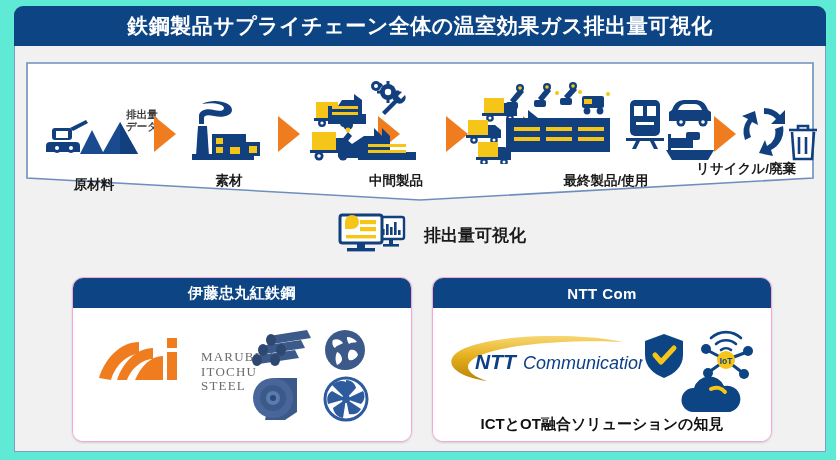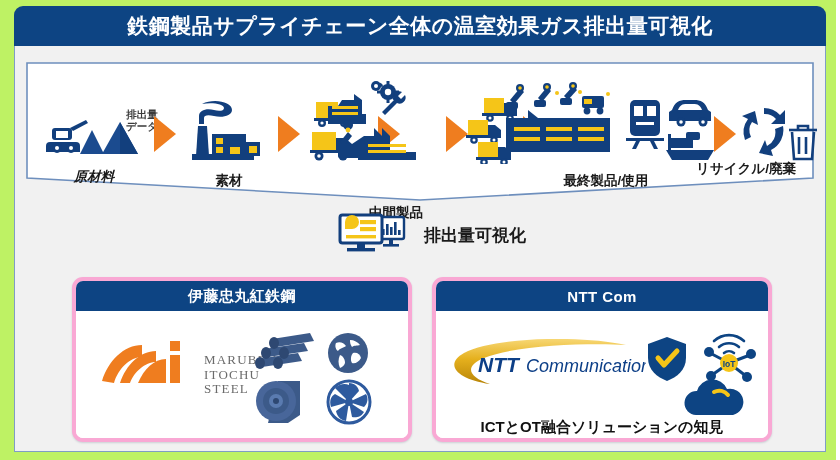--- a/index.html
+++ b/index.html
@@ -1,21 +1,21 @@
 <!DOCTYPE html>
 <html><head>
 <meta charset="utf-8">
 <style>
   html,body{margin:0;padding:0;background:#ffffff;}
   body{
     width:840px;height:460px;overflow:hidden;
     font-family:"Liberation Sans","DejaVu Sans",sans-serif;
     -webkit-font-smoothing:antialiased;
   }
-  #root{position:relative;width:836px;height:460px;background:#bef264;}
+  #root{position:relative;width:836px;height:460px;background:#5eead4;}
 
   
   .title-bar{
     position:absolute;left:14px;top:6px;width:812px;height:40px;
     background:#0d4483;border-radius:9px 9px 0 0;
     display:flex;align-items:center;justify-content:center;
   }
   .title-bar .t{
     color:#ffffff;font-size:21px;font-weight:bold;letter-spacing:.5px;
     white-space:nowrap;
@@ -51,21 +51,21 @@
   .viz-row{
     position:absolute;left:0;right:0;top:212px;height:46px;
     display:flex;align-items:center;justify-content:center;gap:10px;padding-left:28px;
   }
   .viz-text{font-size:17px;font-weight:bold;color:#1a1a1a;white-space:nowrap;}
 
   
   .card{
     position:absolute;top:277px;width:340px;height:165px;
     border-radius:11px;background:#ffffff;
-    border:4px solid #f9a8d4;box-sizing:border-box;overflow:hidden;
+    border:1px solid #f9a8d4;box-sizing:border-box;overflow:hidden;
     box-shadow:0 1px 2px rgba(40,60,90,.18);
   }
   .card.left{left:72px;}
   .card.right{left:432px;}
   .card-head{
     height:30px;background:#0d4483;
     display:flex;align-items:center;justify-content:center;
   }
   .card-head span{color:#fff;font-size:15px;font-weight:bold;letter-spacing:.4px;}
   .card-body{
@@ -328,23 +328,23 @@
 
       <svg class="icon-abs" style="left:762px;top:62px;" width="34" height="42" viewBox="0 0 34 42">
         <g fill="none" stroke="#123f7d" stroke-width="2.6">
           <path d="M3 8 h28"></path>
           <path d="M12 8 v-4 h10 v4"></path>
           <path d="M6 10 l2 27 h18 l2 -27"></path>
           <path d="M13 15 v17 M20 15 v17"></path>
         </g>
       </svg>
 
-      <div class="stage-label" style="left:70px;top:108px;font-style:italic;">原材料</div>
+      <div class="stage-label" style="left:70px;top:116px;">原材料</div>
       <div class="stage-label" style="left:205px;top:112px;">素材</div>
-      <div class="stage-label" style="left:372px;top:112px;margin-top:32px;">中間製品</div>
+      <div class="stage-label" style="left:372px;top:112px;">中間製品</div>
       <div class="stage-label" style="left:582px;top:112px;">最終製品/使用</div>
       <div class="stage-label" style="left:722px;top:100px;">リサイクル/廃棄</div>
 
     </div>
   </div>
 
   <div class="viz-row">
     <svg width="76" height="44" viewBox="0 0 76 44">
 
       <g>

